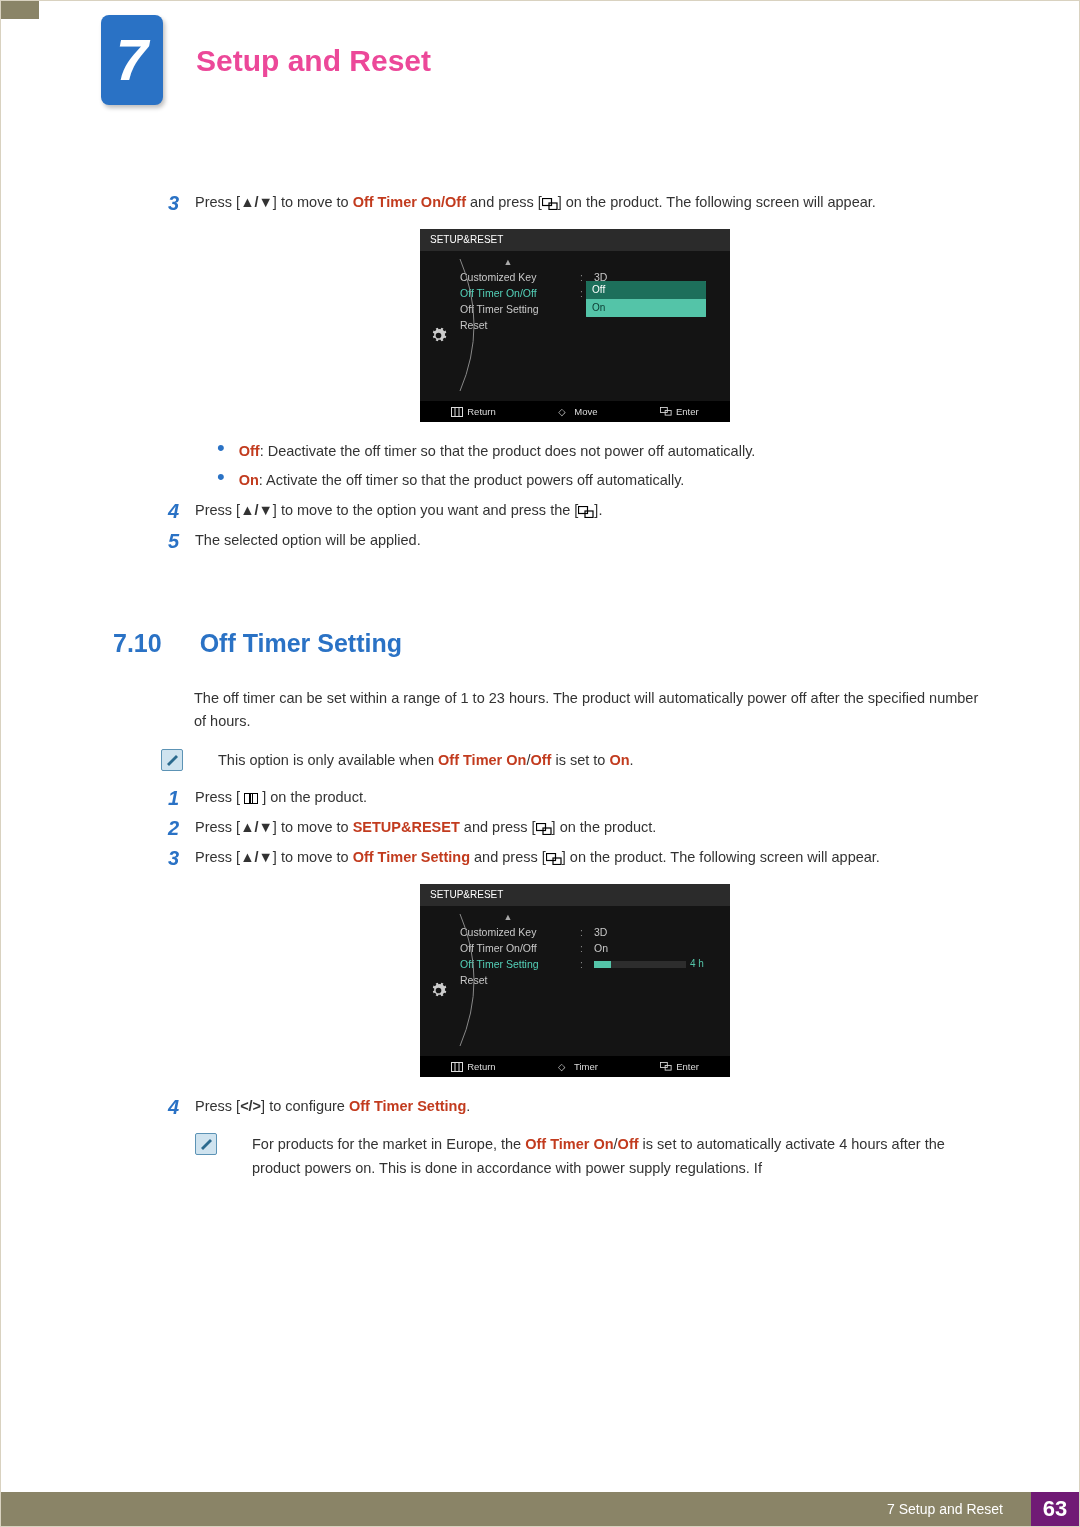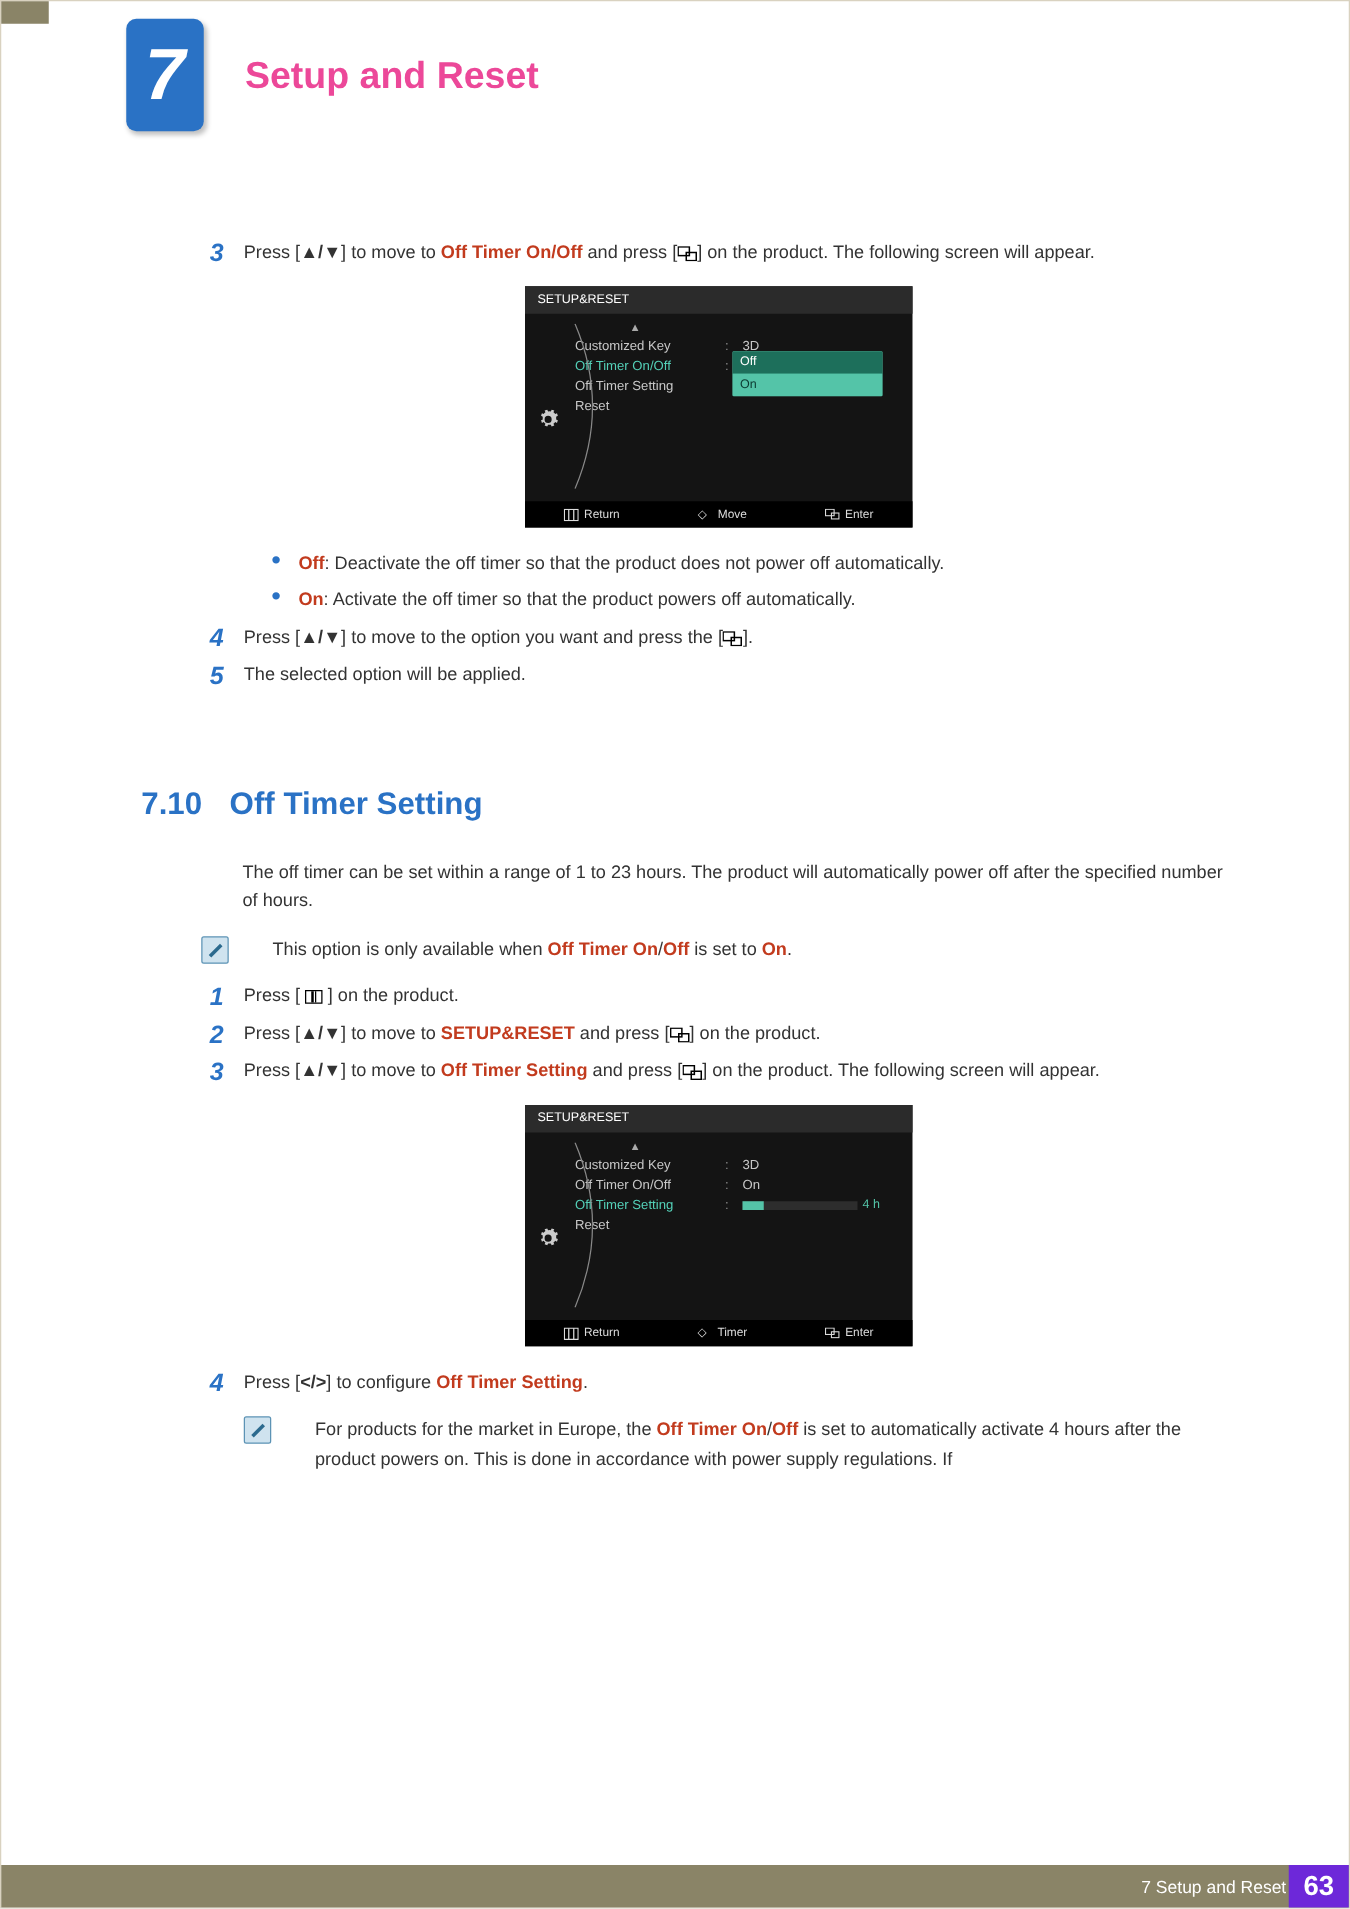--- a/index.html
+++ b/index.html
@@ -206,21 +206,21 @@
     padding-left: 56px;
   }
   .bullet-row {
     display: flex;
     gap: 14px;
     margin-bottom: 6px;
   }
   .bullet-dot { color: #2a72c5; font-size: 22px; line-height: 16px; }
   .section-heading {
     display: flex;
-    gap: 22px;
+    gap: 38px;
     margin-top: 70px;
     margin-bottom: 24px;
     margin-left: -48px;
   }
   .section-num {
     color: #2a72c5;
     font-size: 25px;
     font-weight: bold;
   }
   .section-title {
@@ -263,24 +263,24 @@
     right: 0;
     height: 34px;
     background: #8a8467;
     display: flex;
     align-items: center;
     justify-content: flex-end;
   }
   .footer-text {
     color: #fff;
     font-size: 14px;
-    padding-right: 2px;
+    padding-right: 28px;
   }
   .footer-page {
-    background: #6d28d9;
+    background: #701a75;
     color: #fff;
     font-size: 22px;
     font-weight: bold;
     width: 48px;
     height: 34px;
     display: flex;
     align-items: center;
     justify-content: center;
   }
 </style>

